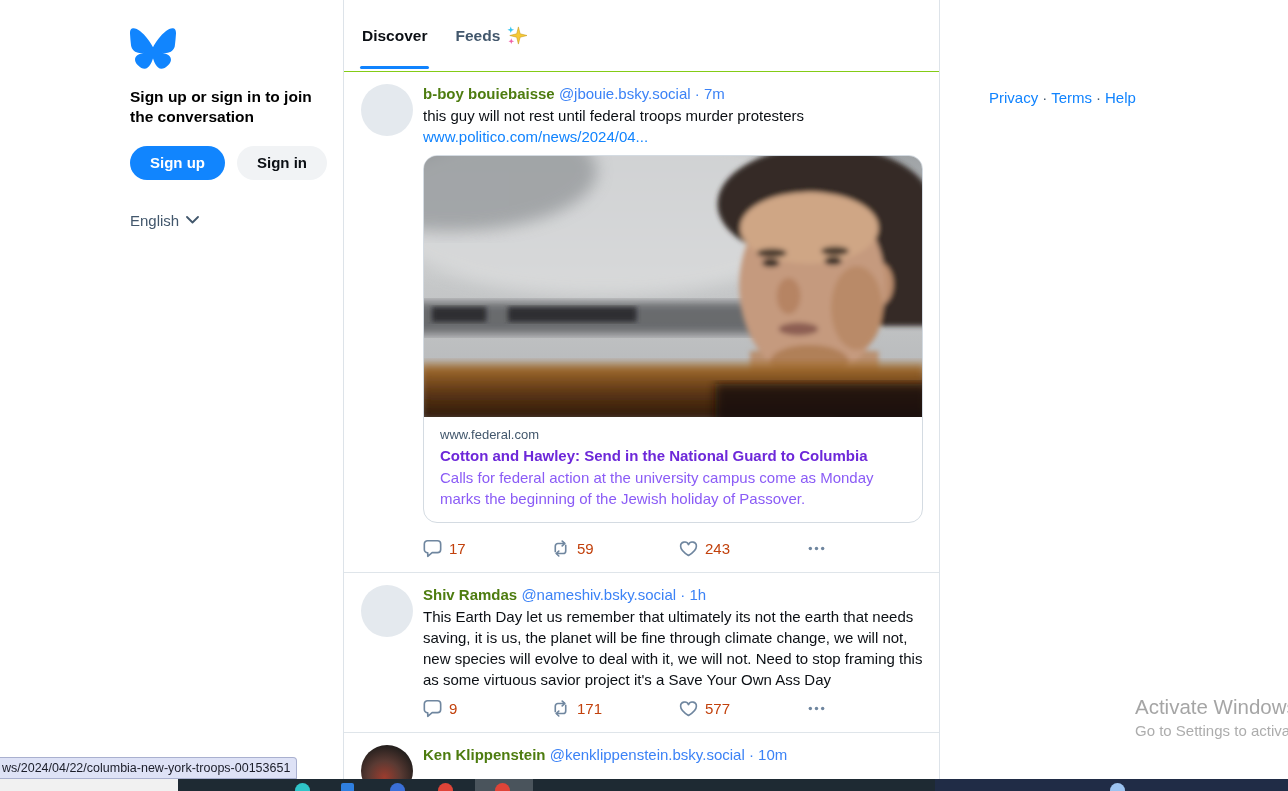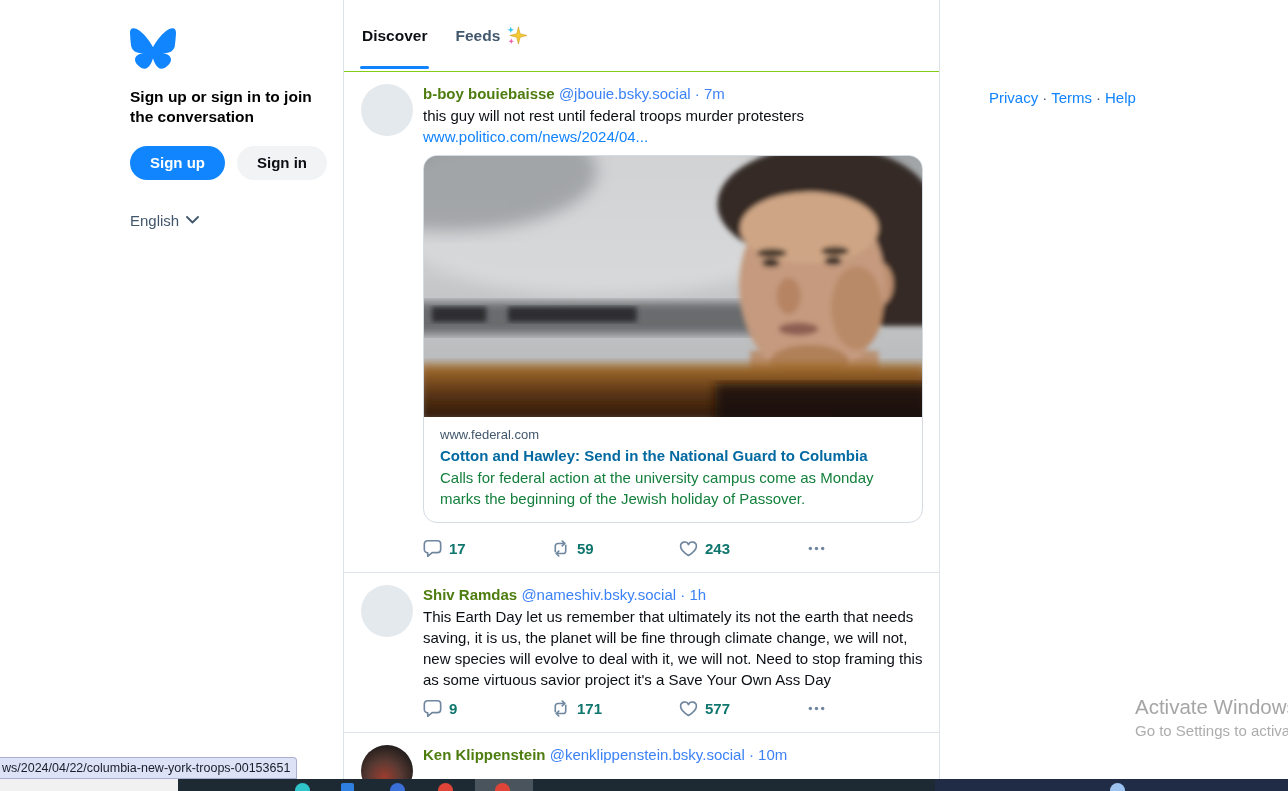--- a/index.html
+++ b/index.html
@@ -36,24 +36,24 @@
   .post-main { flex:1; min-width:0; }
   .name-row { font-size:15px; line-height:1.35; white-space:nowrap; overflow:hidden; }
   .name-row .author { font-weight:700; color:#4d7c0f; }
   .name-row .meta { color:#3b82f6; }
   .post-text { font-size:15px; color:#0b0f14; line-height:1.4; margin-top:1px; }
   .post-link { font-size:15px; color:#1083fe; line-height:1.4; cursor:pointer; }
   .embed-card { margin-top:8px; border:1px solid #d4dbe2; border-radius:14px; overflow:hidden; cursor:pointer; background:#fff; }
   .embed-img { display:block; width:100%; height:261px; }
   .embed-body { padding:10px 16px 12px 16px; }
   .embed-domain { font-size:13px; color:#42576c; }
-  .embed-title { font-size:15px; font-weight:700; color:#0369a1; margin-top:5px; }
-  .embed-desc { font-size:15px; color:#15803d; line-height:1.38; margin-top:4px; }
-
-  .eng-row { display:flex; align-items:center; margin:16px 0 10px 0; color:#0f766e;font-weight:bold; }
+  .embed-title { font-size:15px; font-weight:700; color:#6d28d9; margin-top:5px; }
+  .embed-desc { font-size:15px; color:#8b5cf6; line-height:1.38; margin-top:4px; }
+
+  .eng-row { display:flex; align-items:center; margin:16px 0 10px 0; color:#c2410c; }
   .eng-row.tight { margin-top:9px; }
   .eng-btn { display:flex; align-items:center; gap:7px; width:128px; font-size:15px; cursor:pointer; }
   .eng-btn:last-child { width:auto; }
   .eng-icon { width:19px; height:19px; flex:none; }
   .divider { height:1px; background:#dfe5ea; }
 
   
   .search-pill { position:absolute; left:978px; top:28px; width:300px; height:40px; border-radius:999px;
                  background:#f1f3f5; display:flex; align-items:center; padding:0 14px; gap:9px; }
   .search-pill input { border:none; outline:none; background:transparent; font-size:16.5px; color:#0b0f14;

